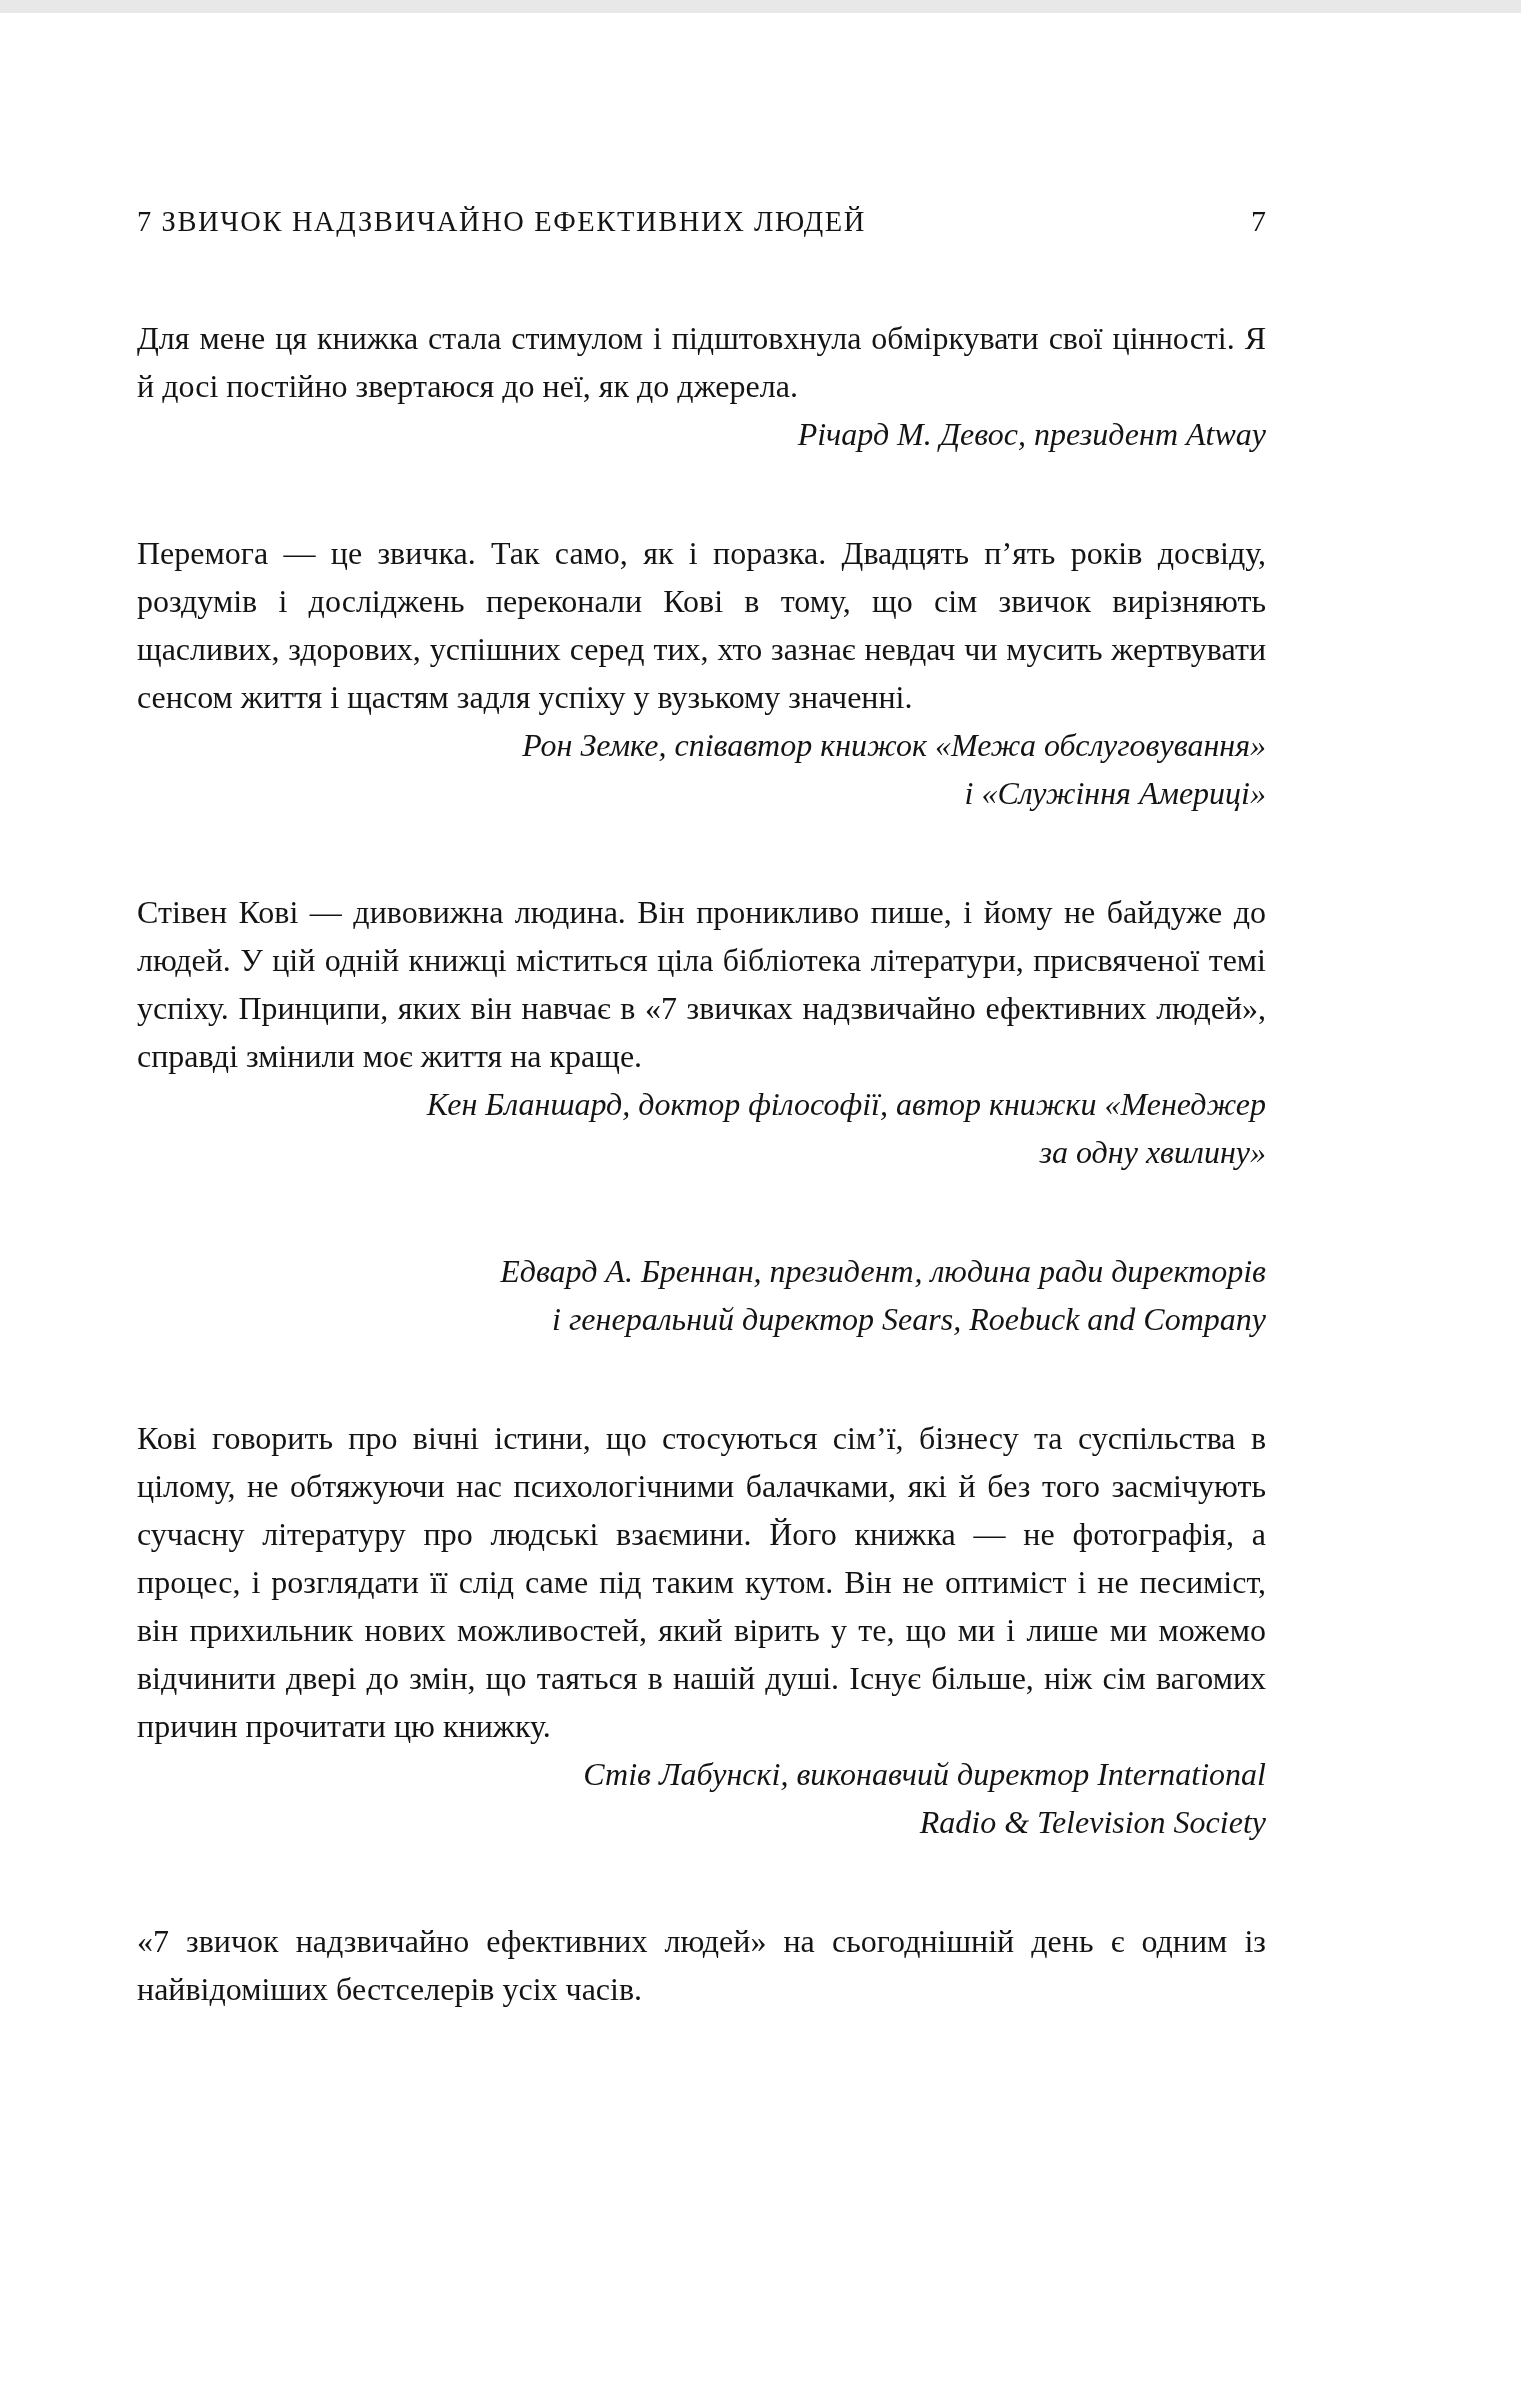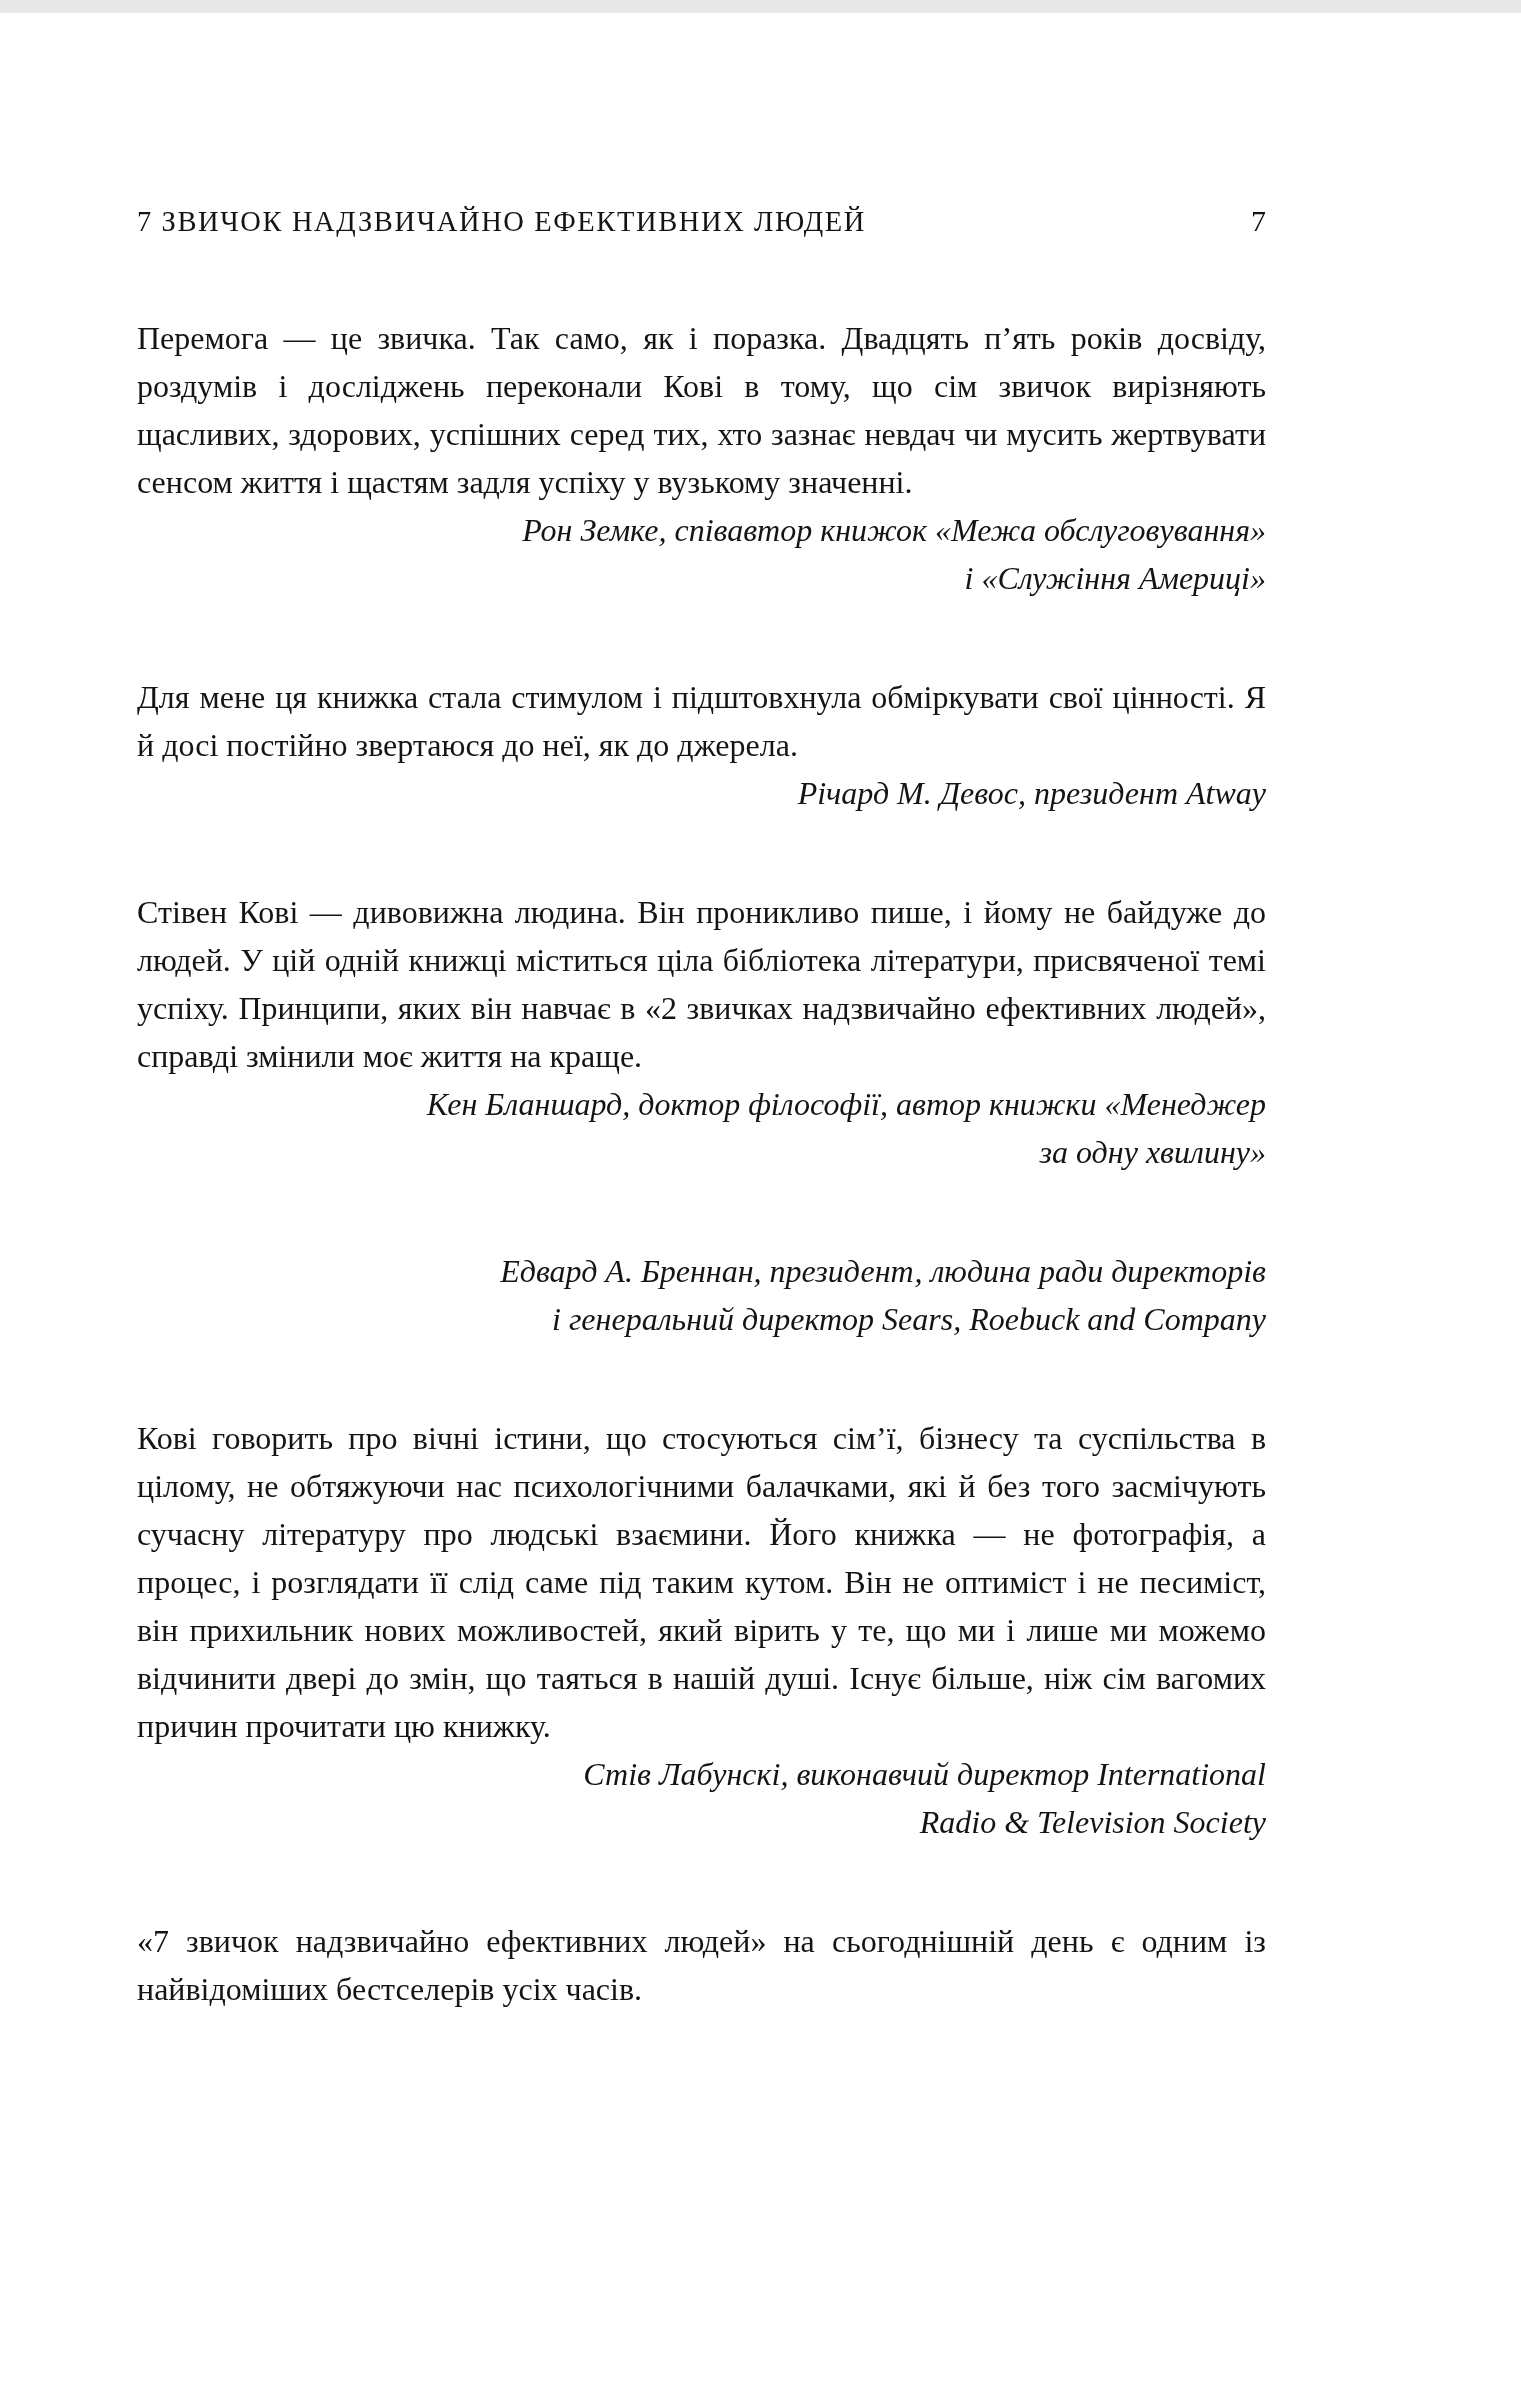--- a/index.html
+++ b/index.html
@@ -68,32 +68,32 @@
 
 <div class="page">
   <div class="content">
 
     <div class="running-header">
       <span class="title">7 ЗВИЧОК НАДЗВИЧАЙНО ЕФЕКТИВНИХ ЛЮДЕЙ</span>
       <span class="page-number">7</span>
     </div>
 
     <section class="testimonial">
+      <p class="quote">Для мене ця книжка стала стимулом і підштовхнула обміркувати свої цінності. Я й досі постійно звертаюся до неї, як до джерела.</p>
+      <p class="attribution">Річард М. Девос, президент Atway</p>
+    </section>
+
+    <section class="testimonial">
       <p class="quote">Перемога — це звичка. Так само, як і поразка. Двадцять п’ять років досвіду, роздумів і досліджень переконали Кові в тому, що сім звичок вирізняють щасливих, здорових, успішних серед тих, хто зазнає невдач чи мусить жертвувати сенсом життя і щастям задля успіху у вузькому значенні.</p>
       <p class="attribution">Рон Земке, співавтор книжок «Межа обслуговування»
 і «Служіння Америці»</p>
     </section>
 
     <section class="testimonial">
-      <p class="quote">Для мене ця книжка стала стимулом і підштовхнула обміркувати свої цінності. Я й досі постійно звертаюся до неї, як до джерела.</p>
-      <p class="attribution">Річард М. Девос, президент Atway</p>
-    </section>
-
-    <section class="testimonial">
-      <p class="quote">Стівен Кові — дивовижна людина. Він проникливо пише, і йому не байдуже до людей. У цій одній книжці міститься ціла бібліотека літератури, присвяченої темі успіху. Принципи, яких він навчає в «2 звичках надзвичайно ефективних людей», справді змінили моє життя на краще.</p>
+      <p class="quote">Стівен Кові — дивовижна людина. Він проникливо пише, і йому не байдуже до людей. У цій одній книжці міститься ціла бібліотека літератури, присвяченої темі успіху. Принципи, яких він навчає в «7 звичках надзвичайно ефективних людей», справді змінили моє життя на краще.</p>
       <p class="attribution">Кен Бланшард, доктор філософії, автор книжки «Менеджер
 за одну хвилину»</p>
     </section>
 
     <section class="testimonial">
       <p class="attribution">Едвард А. Бреннан, президент, людина ради директорів
 і генеральний директор Sears, Roebuck and Company</p>
     </section>
 
     <section class="testimonial">

